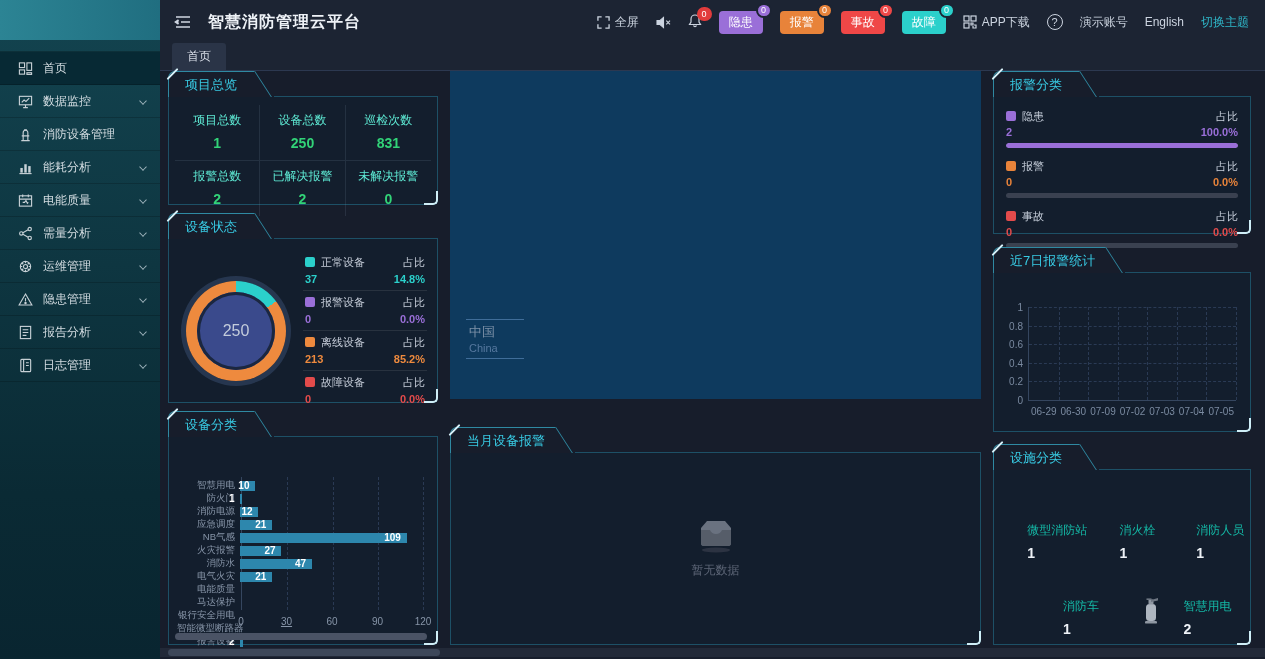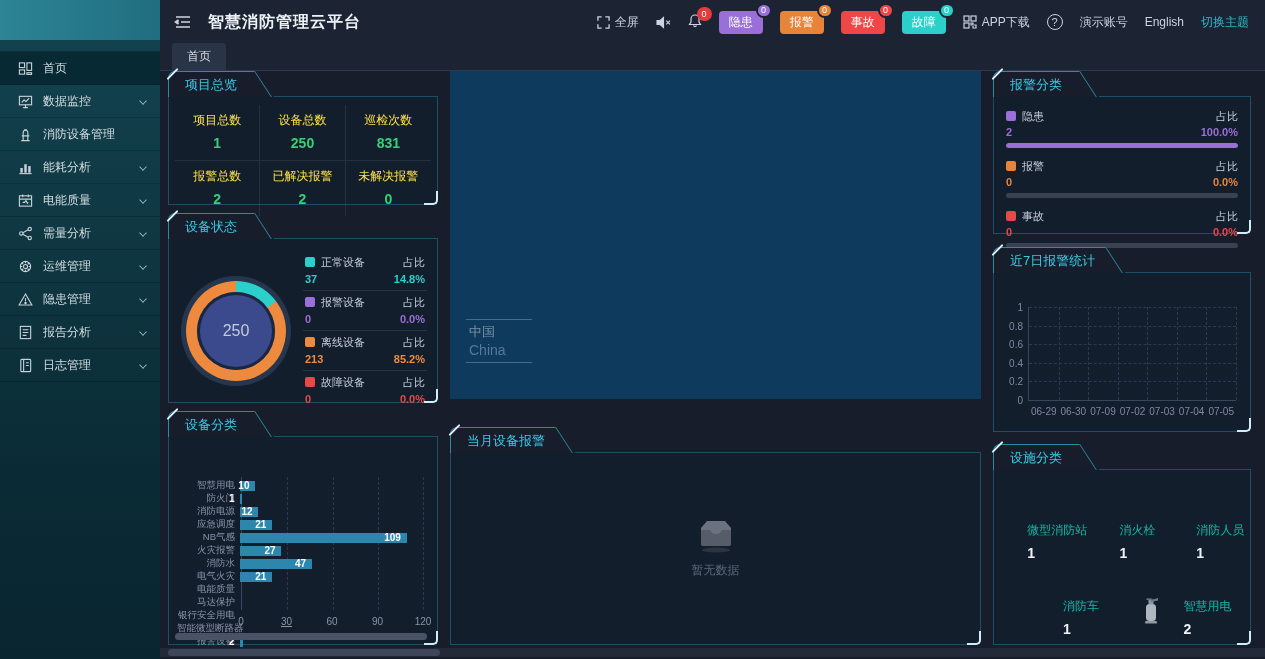--- a/index.html
+++ b/index.html
@@ -62,21 +62,21 @@
     transform:rotate(-45deg); border-radius:2px; }
   .cbr { position:absolute; right:-1px; bottom:-1px; width:14px; height:14px;
     border-right:2px solid #cfeef7; border-bottom:2px solid #cfeef7; border-bottom-right-radius:5px; }
 
   
   .ov-grid { display:grid; grid-template-columns:1fr 1fr 1fr; padding:8px 6px 4px; }
   .ov-cell { text-align:center; padding:7px 2px 9px; border-right:1px solid rgba(130,150,175,.16);
     border-bottom:1px solid rgba(130,150,175,.16); }
   .ov-cell:nth-child(3n) { border-right:none; }
   .ov-cell:nth-child(n+4) { border-bottom:none; }
-  .ov-label { color:#fde047; font-size:12px; }
+  .ov-label { color:#5eead4; font-size:12px; }
   .ov-value { color:#32d378; font-size:14px; font-weight:bold; margin-top:6px; }
 
   
   .ds-body { display:flex; padding:12px 10px 6px 8px; }
   .donut-wrap { width:118px; display:flex; align-items:center; justify-content:center; }
   .donut { width:100px; height:100px; border-radius:50%; position:relative;
     box-shadow:0 0 0 4px rgba(40,60,95,.0),0 0 0 5px rgba(90,120,170,.28); }
   .donut::after { content:''; position:absolute; inset:11px; border-radius:50%;
     background:#3a4a8c; box-shadow:inset 0 0 0 3px #1b2740; }
   .donut-center { position:absolute; inset:0; display:flex; align-items:center; justify-content:center;
@@ -102,21 +102,21 @@
   .cat-xaxis { position:absolute; left:64px; right:2px; bottom:-20px; height:14px; }
   .cat-xaxis span { position:absolute; transform:translateX(-50%); color:#8795a8; font-size:10px; }
   .cat-scroll { position:absolute; left:6px; right:10px; bottom:4px; height:7px;
     background:#4a5365; border-radius:4px; cursor:pointer; }
 
   
   .map { height:328px; background:#0e3a5e; position:relative; }
   .map-label { position:absolute; left:16px; top:248px; padding:3px 26px 4px 3px;
     border-top:1px solid #3f6d99; border-bottom:1px solid #3f6d99; cursor:pointer; }
   .map-cn { color:#7d91a8; font-size:13px; }
-  .map-en { color:#56789f; font-size:14px; margin-top:1px; }
+  .map-en { color:#56789f; font-size:11px; margin-top:1px; }
 
   
   .empty-box { position:absolute; inset:0; display:flex; flex-direction:column;
     align-items:center; justify-content:center; gap:8px; }
   .empty-text { color:#5c6576; font-size:12px; }
 
   
   .ac-body { padding:12px 12px 4px; }
   .ac-row { margin-bottom:11px; }
   .ac-l1 { display:flex; justify-content:space-between; color:#c8d0dc; font-size:11px; }

